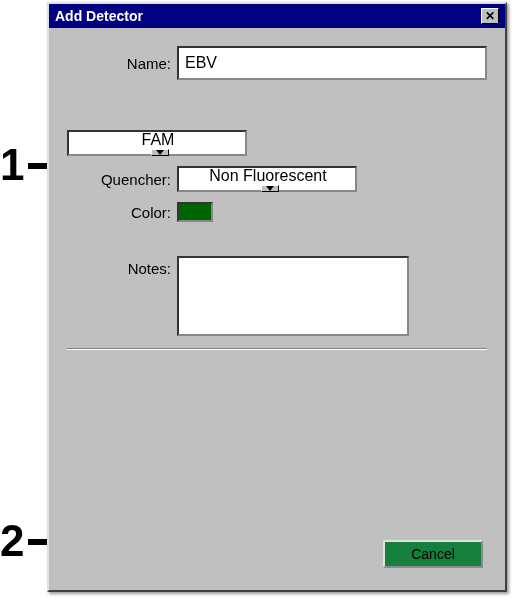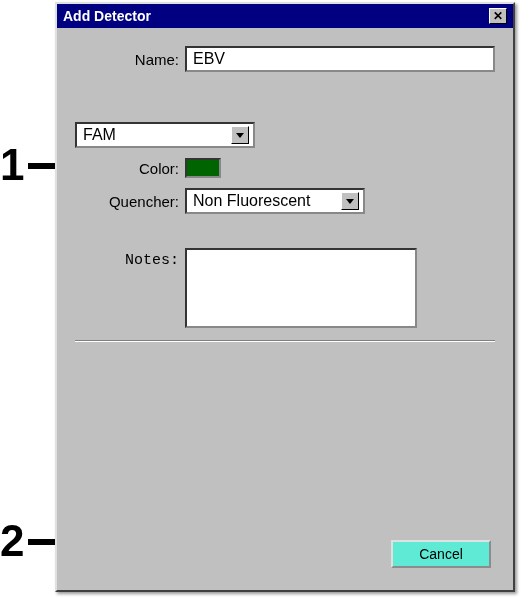--- a/index.html
+++ b/index.html
@@ -8,21 +8,21 @@
     padding: 0;
     background: #fff;
     font-family: Arial, sans-serif;
     font-size: 14px;
     width: 532px;
     height: 598px;
     position: relative;
   }
   .dialog {
     position: absolute;
-    left: 55px;
+    left: 47px;
     top: 2px;
     width: 460px;
     height: 590px;
     background: #c0c0c0;
     border: 2px solid #000;
     border-top-color: #e0e0e0;
     border-left-color: #e0e0e0;
     border-right-color: #404040;
     border-bottom-color: #404040;
     box-shadow: 2px 2px 3px rgba(0,0,0,0.4);
@@ -70,36 +70,37 @@
     width: 110px;
     text-align: right;
     padding-right: 6px;
     font-size: 15px;
     color: #000;
   }
   .text-input {
     flex: 1;
     background: #fff;
     border: 2px inset #888;
-    height: 26px;
+    height: 34px;
     padding: 2px 6px;
     font-size: 16px;
     font-family: Arial, sans-serif;
   }
   .select-input {
     background: #fff;
     border: 2px inset #888;
     height: 26px;
     padding: 2px 4px 2px 6px;
     font-size: 16px;
     display: flex;
     align-items: center;
-    justify-content: space-between;
+    justify-content: center;
     width: 180px;
     cursor: pointer;
+    flex-direction: column;
   }
   .dropdown-btn {
     width: 18px;
     height: 18px;
     background: #c0c0c0;
     border: 1px solid #000;
     border-top-color: #fff;
     border-left-color: #fff;
     display: flex;
     align-items: center;
@@ -136,21 +137,21 @@
   .button-bar {
     position: absolute;
     bottom: 22px;
     right: 22px;
     display: flex;
     gap: 18px;
   }
   .btn {
     width: 100px;
     height: 28px;
-    background: #5eead4;
+    background: #15803d;
     border: 2px outset #e0e0e0;
     font-size: 14px;
     cursor: pointer;
     display: flex;
     align-items: center;
     justify-content: center;
   }
   
   .callout1 {
     position: absolute;
@@ -197,21 +198,21 @@
   .callout2-line {
     position: absolute;
     left: 28px;
     top: 539px;
     width: 350px;
     height: 6px;
     background: #000;
   }
   .gap { height: 40px; }
   .notes-row { align-items: flex-start; }
-  .notes-row .label { padding-top: 4px; font-family: Liberation Mono, monospace; }
+  .notes-row .label { padding-top: 4px; }
 </style>
 </head>
 <body>
 
 <div class="callout1">1</div>
 <div class="callout1-line"></div>
 <div class="callout1-box"></div>
 
 <div class="callout2">2</div>
 <div class="callout2-line"></div>
@@ -238,34 +239,34 @@
     <div class="row">
       <div class="select-input">
         <span>FAM</span>
         <span class="dropdown-btn">
           <span class="arrow-down"></span>
         </span>
       </div>
     </div>
 
     <div class="row">
-      <span class="label">Color:</span>
-      <div class="color-swatch" title="#006400"></div>
-    </div>
-
-    <div class="row">
       <span class="label">Quencher:</span>
       <div class="select-input">
         <span>Non Fluorescent</span>
         <span class="dropdown-btn">
           <span class="arrow-down"></span>
         </span>
       </div>
     </div>
 
+    <div class="row">
+      <span class="label">Color:</span>
+      <div class="color-swatch" title="#006400"></div>
+    </div>
+
     <div style="height:24px"></div>
 
     <div class="row notes-row">
       <span class="label">Notes:</span>
       <textarea class="notes-area" style=""></textarea>
     </div>
 
     <hr class="hr">
 
     <div class="button-bar">

